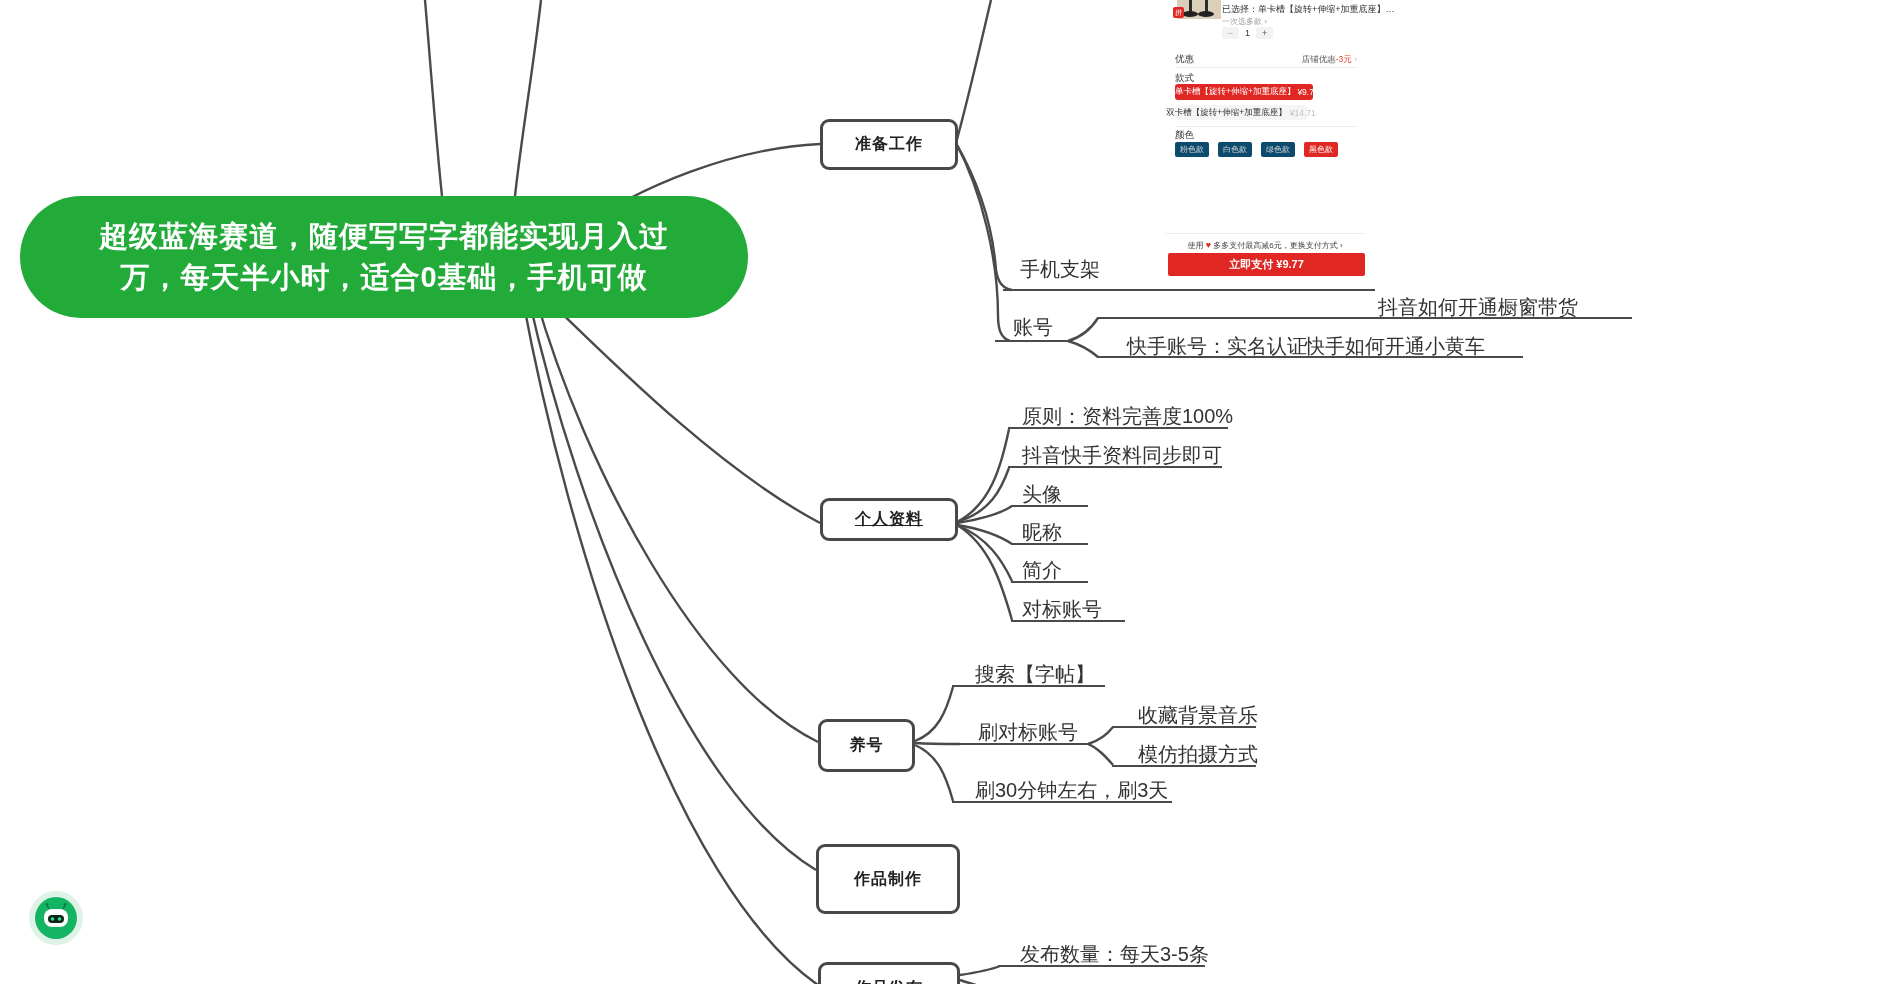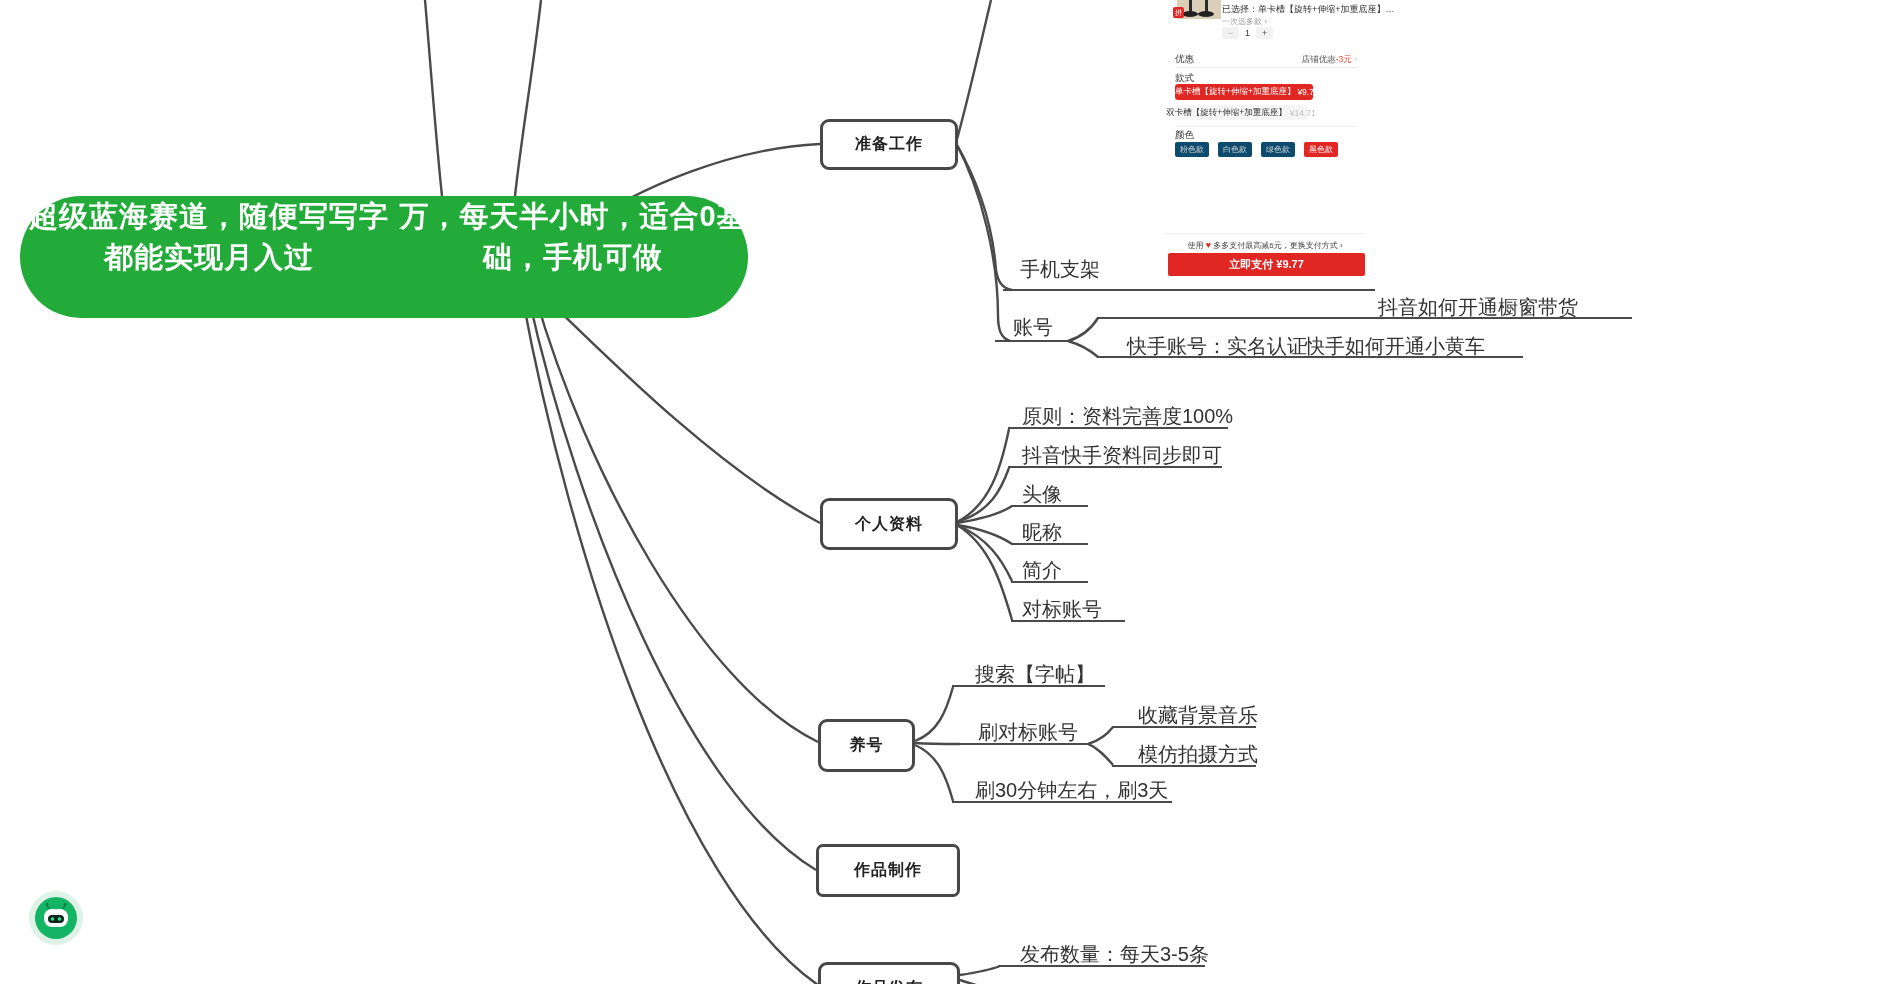--- a/index.html
+++ b/index.html
@@ -10,21 +10,21 @@
   svg.links{position:absolute;left:0;top:0;width:1877px;height:984px;z-index:1;}
   svg.links path, svg.links line{fill:none;stroke:#4a4a4a;}
   .conn{stroke-width:2.4px;}
   .uline{stroke-width:2.2px;}
 
   
   .root-node{
     position:absolute;left:20px;top:196px;width:728px;height:122px;z-index:3;
     background:#22ab39;border-radius:61px;color:#fff;font-weight:bold;
     font-size:29px;line-height:41px;text-align:center;
-    display:flex;flex-direction:row;justify-content:center;letter-spacing:1px;
+    display:flex;flex-direction:column;justify-content:center;letter-spacing:1px;
   }
 
   
   .box-node{
     position:absolute;z-index:2;background:#fff;border:3px solid #484848;border-radius:9px;
     display:flex;align-items:center;justify-content:center;
     font-weight:bold;font-size:16px;color:#222;box-sizing:border-box;letter-spacing:1px;white-space:nowrap;
   }
 
   
@@ -127,25 +127,25 @@
     </g>
   </svg>
 
   <div class="root-node">
     <div>超级蓝海赛道，随便写写字都能实现月入过</div>
     <div>万，每天半小时，适合0基础，手机可做</div>
   </div>
 
   <div class="box-node" style="left:820px;top:119px;width:138px;height:51px;">准备工作</div>
 
-  <div class="box-node" style="left:820px;top:498px;width:138px;height:52px;">个人资料</div>
+  <div class="box-node" style="left:820px;top:498px;width:138px;height:43px;text-decoration:underline;">个人资料</div>
 
   <div class="box-node" style="left:818px;top:719px;width:97px;height:53px;">养号</div>
 
-  <div class="box-node" style="left:816px;top:844px;width:144px;height:53px;border-radius:7px;">作品制作</div>
+  <div class="box-node" style="left:816px;top:844px;width:144px;height:70px;">作品制作</div>
 
   <div class="box-node" style="left:818px;top:962px;width:142px;height:53px;">作品发布</div>
 
   <div class="leaf" style="left:1020px;top:256px;">手机支架</div>
 
   <div class="leaf" style="left:1013px;top:314px;">账号</div>
 
   <div class="leaf" style="left:1378px;top:294px;">抖音如何开通橱窗带货</div>
   <div class="leaf" style="left:1127px;top:333px;">快手账号：实名认证</div>
   <div class="leaf" style="left:1305px;top:333px;">快手如何开通小黄车</div>

